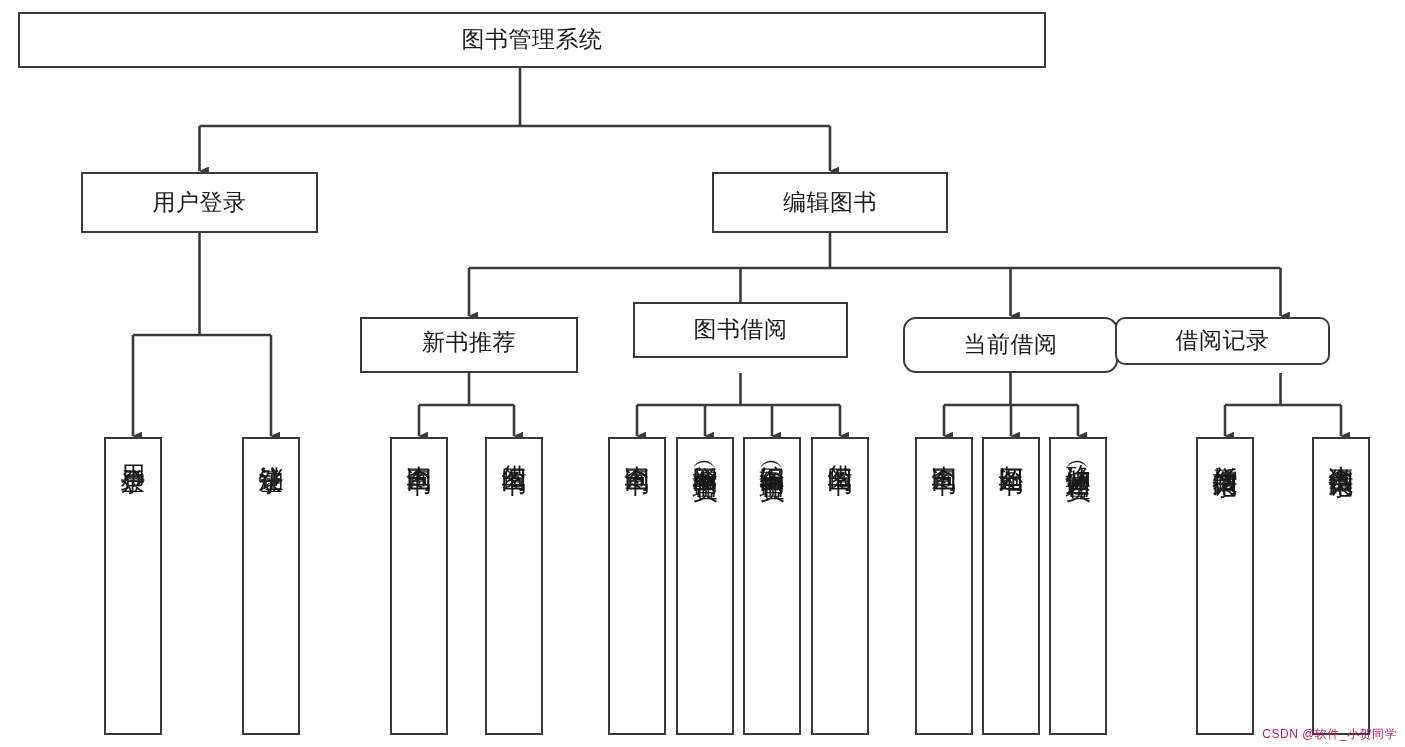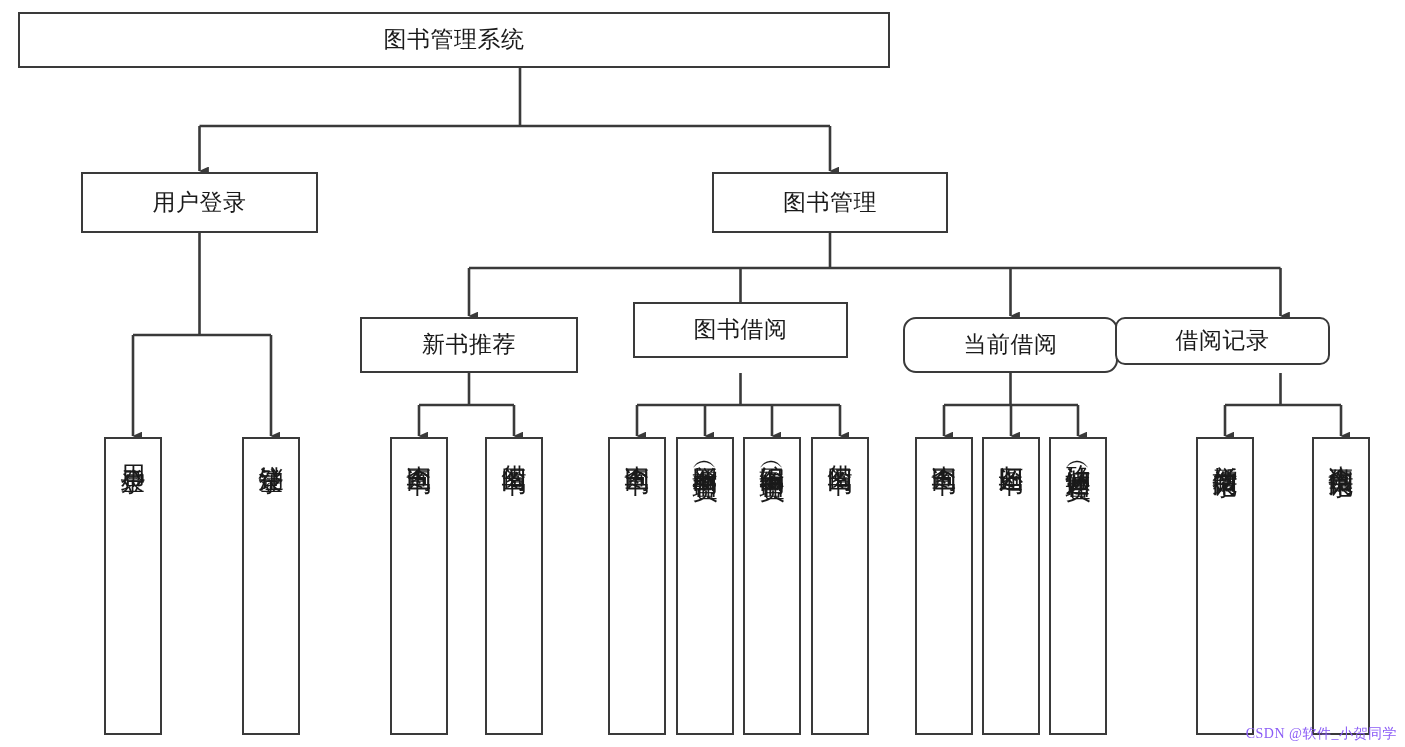--- a/index.html
+++ b/index.html
@@ -62,23 +62,23 @@
     text-orientation: upright;
     font-size: 25px;
     line-height: 1;
     letter-spacing: 2px;
     display: block;
   }
   #watermark {
     position: absolute;
     right: 8px;
     bottom: 4px;
-    font-size: 14px;
-    color: #8b5cf6;
-    font-family: Liberation Serif, serif;
+    font-size: 12px;
+    color: #be185d;
+    font-family: Liberation Sans, sans-serif;
     letter-spacing: 0.5px;
     white-space: nowrap;
     user-select: none;
   }
 </style>
 </head>
 <body>
 
 <div id="diagram-root">
   <svg id="connector-layer" viewBox="0 0 1405 747" xmlns="http://www.w3.org/2000/svg">
@@ -118,30 +118,30 @@
         <line x1="1011" y1="405" x2="1011" y2="436" stroke="#3a3a3a" stroke-width="2.6" marker-end="url(#arrowhead)"></line>
         <line x1="1078" y1="405" x2="1078" y2="436" stroke="#3a3a3a" stroke-width="2.6" marker-end="url(#arrowhead)"></line>
         <line x1="1280.5" y1="373" x2="1280.5" y2="405" stroke="#3a3a3a" stroke-width="2.6"></line>
         <line x1="1225" y1="405" x2="1341" y2="405" stroke="#3a3a3a" stroke-width="2.6"></line>
         <line x1="1225" y1="405" x2="1225" y2="436" stroke="#3a3a3a" stroke-width="2.6" marker-end="url(#arrowhead)"></line>
         <line x1="1341" y1="405" x2="1341" y2="436" stroke="#3a3a3a" stroke-width="2.6" marker-end="url(#arrowhead)"></line>
       </g>
   </svg>
 
   <div id="node-layer">
-      <div class="node horiz root" style="left: 18px; top: 12px; width: 872px; height: 56px;">
+      <div class="node horiz root" style="left: 18px; top: 12px; width: 1028px; height: 56px;">
         <span class="node-label">图书管理系统</span>
       </div>
       <div class="node horiz" style="left: 81px; top: 172px; width: 237px; height: 61px;">
         <span class="node-label">用户登录</span>
       </div>
       <div class="node horiz" style="left: 712px; top: 172px; width: 236px; height: 61px;">
-        <span class="node-label">图书管理</span>
+        <span class="node-label">编辑图书</span>
       </div>
-      <div class="node horiz" style="left: 360px; top: 317px; width: 218px; height: 56px;">
+      <div class="node horiz" style="left: 360px; top: 317px; width: 218px; height: 56px; font-family: Liberation Mono, monospace;">
         <span class="node-label">新书推荐</span>
       </div>
       <div class="node horiz" style="left: 633px; top: 302px; width: 215px; height: 56px;">
         <span class="node-label">图书借阅</span>
       </div>
       <div class="node horiz" style="left: 903px; top: 317px; width: 215px; height: 56px; border-radius: 13px;">
         <span class="node-label">当前借阅</span>
       </div>
       <div class="node horiz" style="left: 1115px; top: 317px; width: 215px; height: 48px; border-radius: 10px;">
         <span class="node-label">借阅记录</span>

